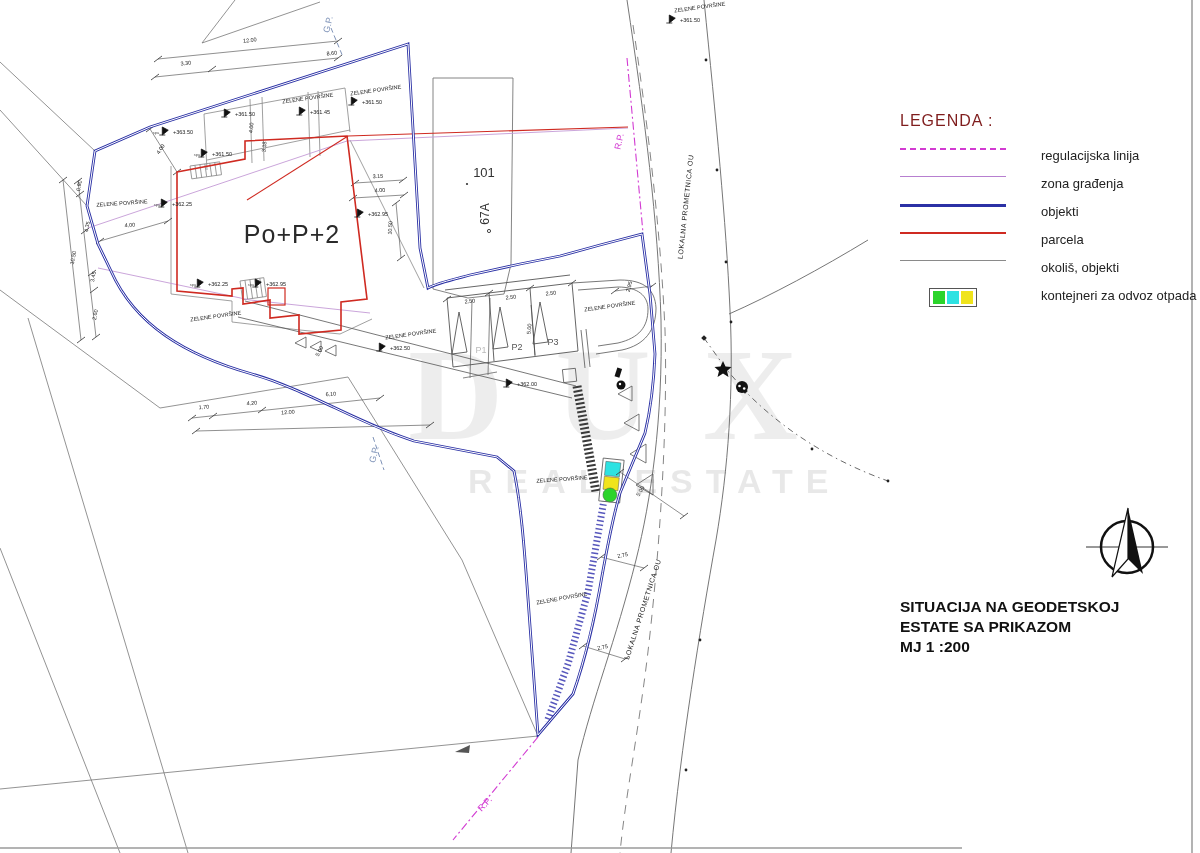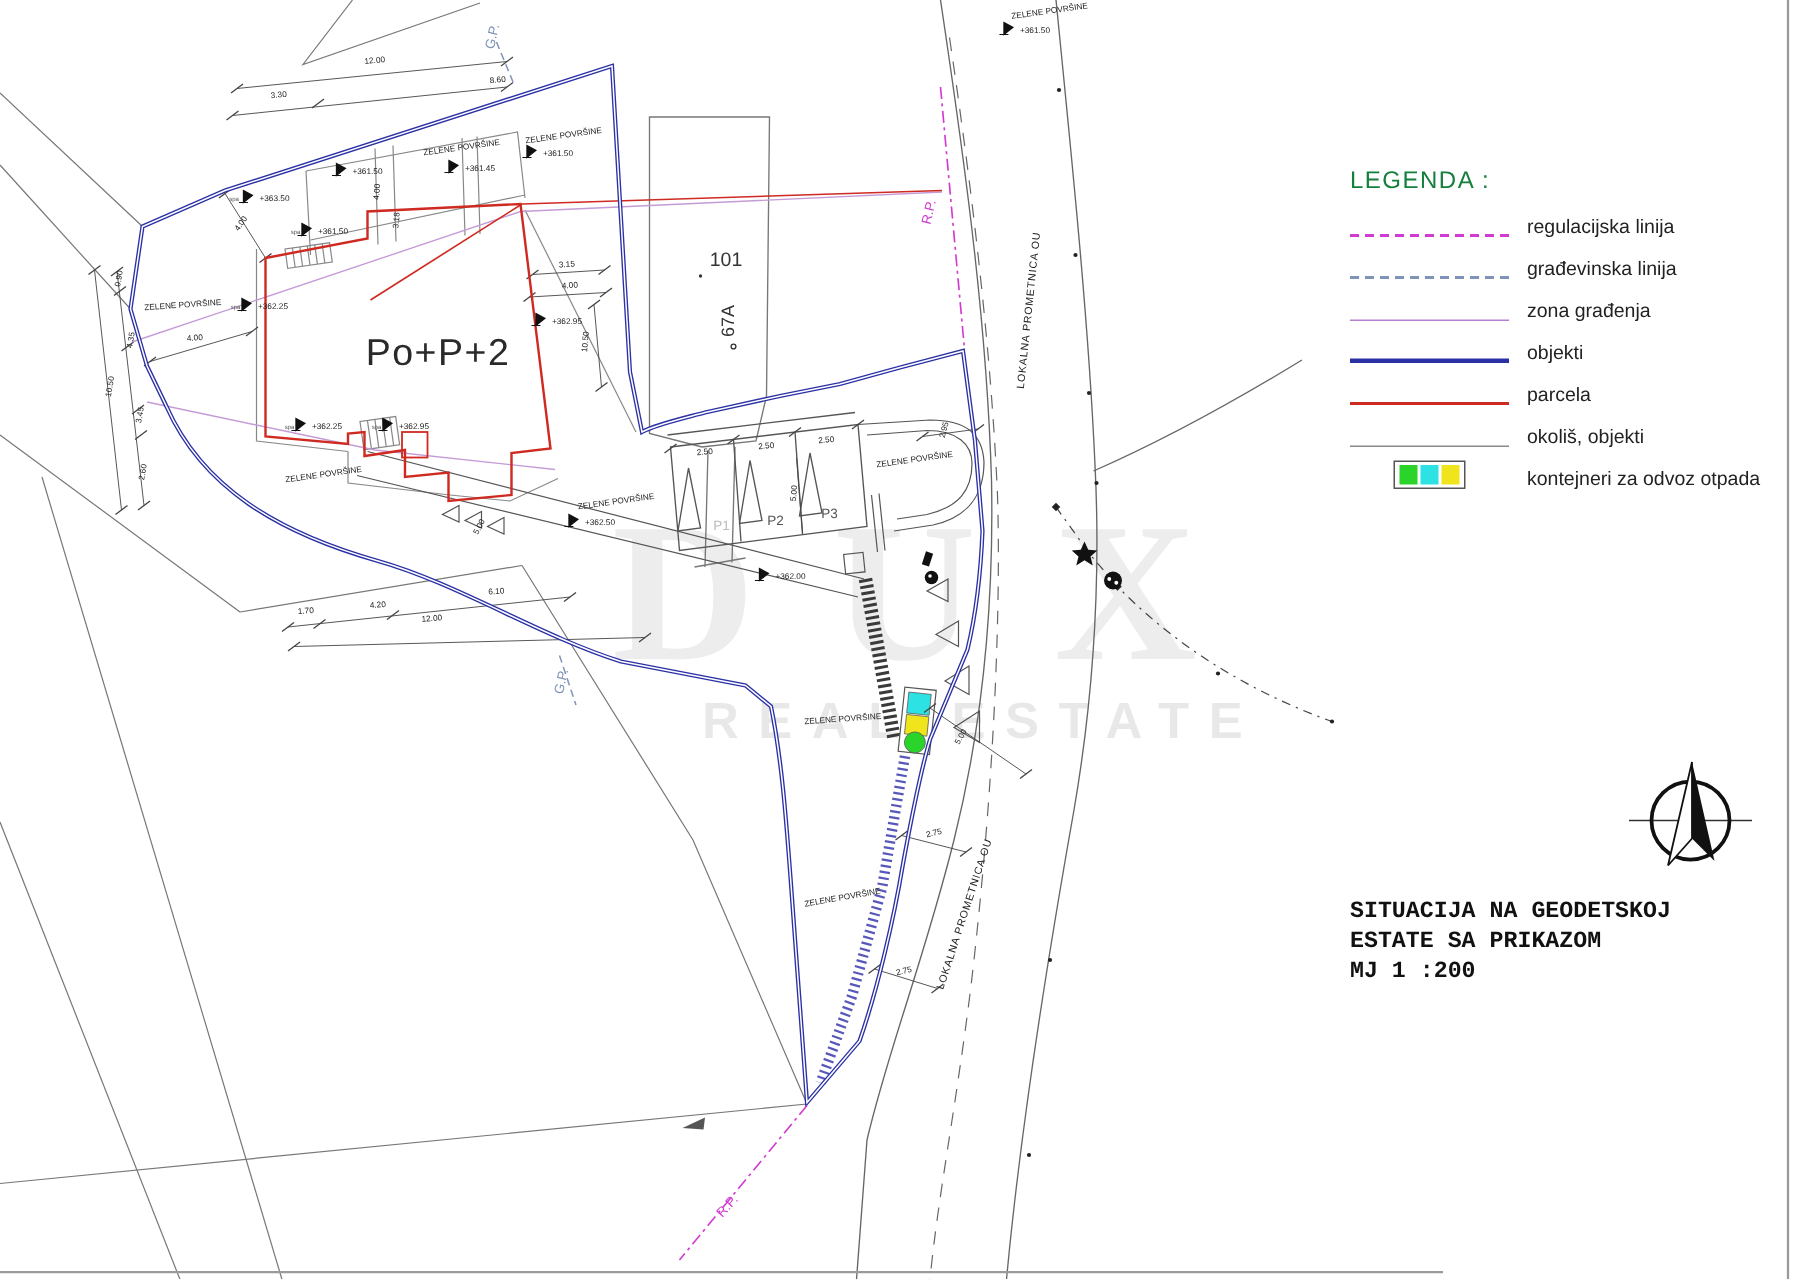--- a/index.html
+++ b/index.html
@@ -7,34 +7,34 @@
          font-family:"Liberation Sans",sans-serif;}
   #plan-svg{position:absolute;left:0;top:0;}
   #plan-svg text{font-family:"Liberation Sans",sans-serif;}
   
   #wm1{position:absolute;left:408px;top:318px;font-size:132px;font-weight:bold;
        letter-spacing:52px;color:#000;opacity:.065;white-space:nowrap;font-family:Liberation Serif, serif;}
   #wm2{position:absolute;left:468px;top:462px;font-size:34px;font-weight:bold;
        letter-spacing:13px;color:#000;opacity:.085;white-space:nowrap;}
   
   #legend{position:absolute;left:900px;top:112px;width:290px;color:#222;}
-  #legend-title{font-size:16px;letter-spacing:1px;color:#15803d;}
-  .lg-row{display:flex;align-items:flex-end;height:28px;}
+  #legend-title{font-size:16px;letter-spacing:1px;color:#7f1d1d;margin-bottom:18px;}
+  .lg-row{display:flex;align-items:flex-start;height:28px;gap:23px;}
   .lg-sw{width:106px;flex:0 0 106px;display:flex;align-items:center;}
   .lg-line{width:100%;border-top-style:solid;border-top-width:2px;}
   .lg-line.dashed{border-top-style:dashed;border-top-width:2px;}
   .lg-line.solid-thin{border-top-width:1px;}
   .lg-line.solid-medium{border-top-width:2px;}
   .lg-line.solid-thick{border-top-width:3px;}
   .lg-lab{font-size:13px;margin-left:12px;white-space:nowrap;}
   .lg-box{display:flex;gap:2px;border:1px solid #555;background:#fff;padding:2px 3px;}
   .lg-box span{width:12px;height:13px;display:block;}
   
   #title-block{position:absolute;left:900px;top:597px;width:290px;
-               font-family:Liberation Mono, monospace;font-weight:bold;
+               font-family:Liberation Sans, sans-serif;font-weight:bold;
                font-size:15.5px;line-height:20px;color:#111;}
 </style>
 </head>
 <body>
 
 <div id="stage">
 
   <div id="wm1">DUX</div>
   <div id="wm2">REAL ESTATE</div>
 
@@ -315,26 +315,20 @@
     <div id="legend-title">LEGENDA :</div>
     <div id="legend-items">
         <div class="lg-row">
           <div class="lg-sw">
             <div class="lg-line dashed" style="border-top-color: rgb(210, 59, 210);"></div>
           </div>
           <div class="lg-lab">regulacijska linija</div>
         </div>
         <div class="lg-row">
           <div class="lg-sw">
-            <div class="lg-line dashed" style="border-top-color: rgb(127, 147, 184);"></div>
-          </div>
-          <div class="lg-lab">građevinska linija</div>
-        </div>
-        <div class="lg-row">
-          <div class="lg-sw">
             <div class="lg-line solid-thin" style="border-top-color: rgb(183, 127, 208);"></div>
           </div>
           <div class="lg-lab">zona građenja</div>
         </div>
         <div class="lg-row">
           <div class="lg-sw">
             <div class="lg-line solid-thick" style="border-top-color: rgb(43, 49, 165);"></div>
           </div>
           <div class="lg-lab">objekti</div>
         </div>

